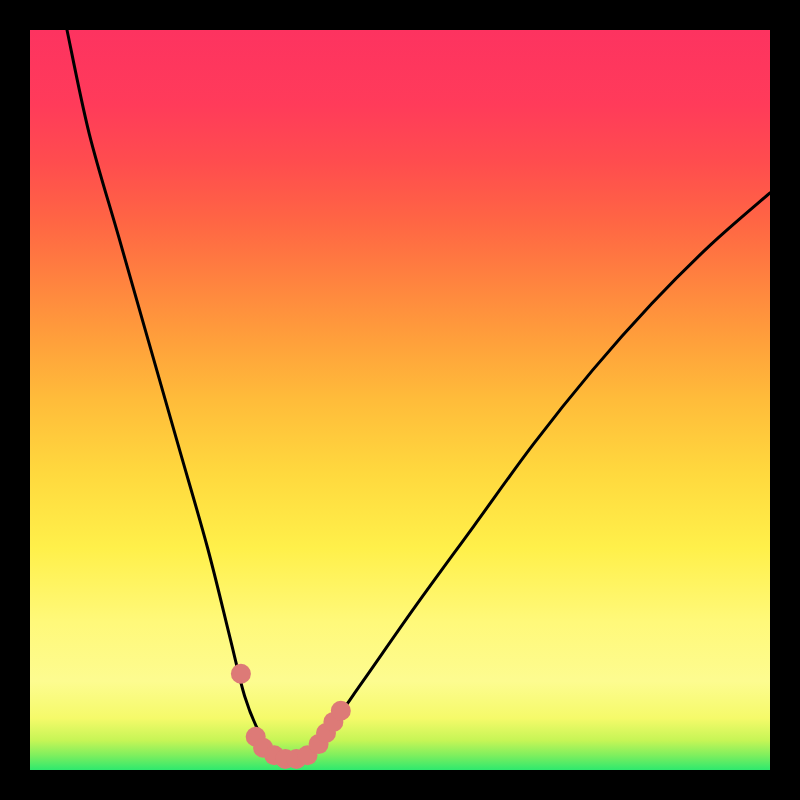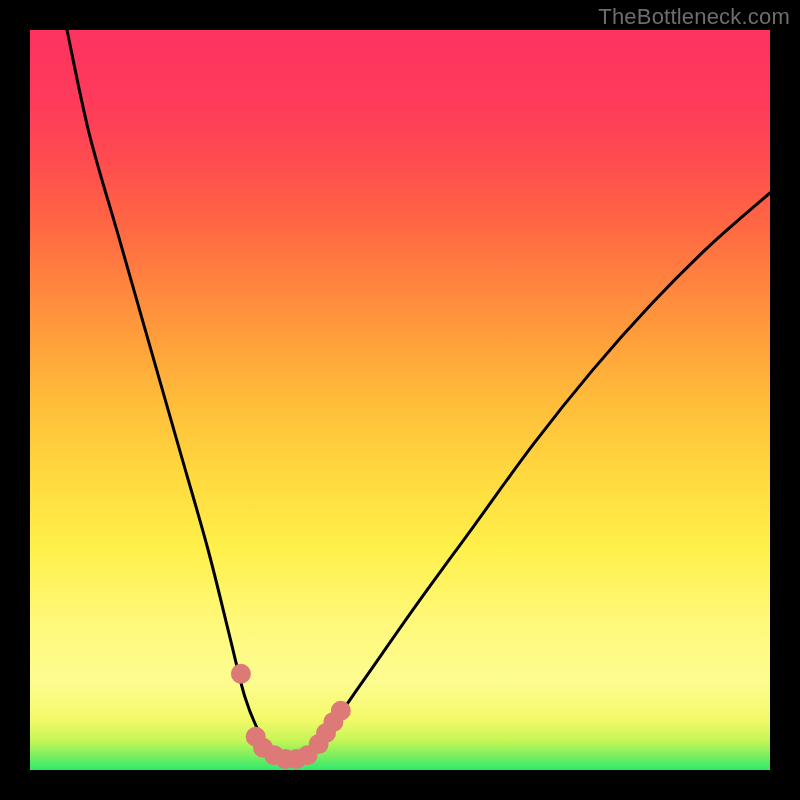--- a/index.html
+++ b/index.html
@@ -61,21 +61,20 @@
     width: 740px;
     height: 740px;
     overflow: visible;
   }
 </style>
 </head>
 <body>
 
 <div class="frame">
 
-  <div class="watermark">TheBottleneck.com</div>
 
   <div class="plot-area">
     <svg class="curves" viewBox="0 0 740 740">
       <g id="curve-group">
           <path d="M 37 0 C 40.7 17.26666666666667, 50.56666666666667 69.06666666666669, 59.2 103.60000000000002 C 67.83333333333334 138.13333333333335, 78.93333333333334 172.6666666666667, 88.8 207.20000000000005 C 98.66666666666666 241.73333333333338, 108.53333333333333 276.2666666666667, 118.4 310.8 C 128.26666666666668 345.3333333333333, 138.13333333333333 379.8666666666667, 148 414.4 C 157.86666666666667 448.9333333333333, 168.96666666666667 485.93333333333334, 177.6 518 C 186.23333333333332 550.0666666666666, 193.63333333333335 582.1333333333333, 199.8 606.8 C 205.96666666666667 631.4666666666666, 209.66666666666666 649.9666666666667, 214.6 666 C 219.53333333333333 682.0333333333333, 224.46666666666667 693.1333333333333, 229.4 703 C 234.33333333333334 712.8666666666667, 239.26666666666668 720.2666666666667, 244.20000000000002 725.2 C 249.13333333333335 730.1333333333334, 254.06666666666666 732.6, 259 732.6 C 263.93333333333334 732.6, 267.6333333333333 730.1333333333334, 273.8 725.2 C 279.9666666666667 720.2666666666667, 286.1333333333333 715.3333333333334, 296 703 C 305.8666666666667 690.6666666666666, 318.2 672.1666666666667, 333 651.2 C 347.8 630.2333333333333, 366.3 603.1, 384.8 577.2 C 403.3 551.3000000000001, 424.26666666666665 522.9333333333333, 444 495.79999999999995 C 463.73333333333335 468.66666666666663, 483.4666666666667 440.29999999999995, 503.20000000000005 414.4 C 522.9333333333334 388.5, 542.6666666666666 363.8333333333333, 562.4 340.4 C 582.1333333333333 316.96666666666664, 601.8666666666667 294.76666666666665, 621.6 273.8 C 641.3333333333334 252.83333333333334, 661.0666666666667 233.10000000000002, 680.8000000000001 214.60000000000002 C 700.5333333333334 196.10000000000002, 730.1333333333333 171.4333333333333, 740 162.79999999999995" fill="none" stroke="#000" stroke-width="3" stroke-linecap="round"></path>
         </g>
       <g id="marker-group">
           <circle cx="210.89999999999998" cy="643.8" r="10" fill="#dd7a77"></circle>
           <circle cx="225.7" cy="706.7" r="10" fill="#dd7a77"></circle>
           <circle cx="233.1" cy="717.8" r="10" fill="#dd7a77"></circle>

